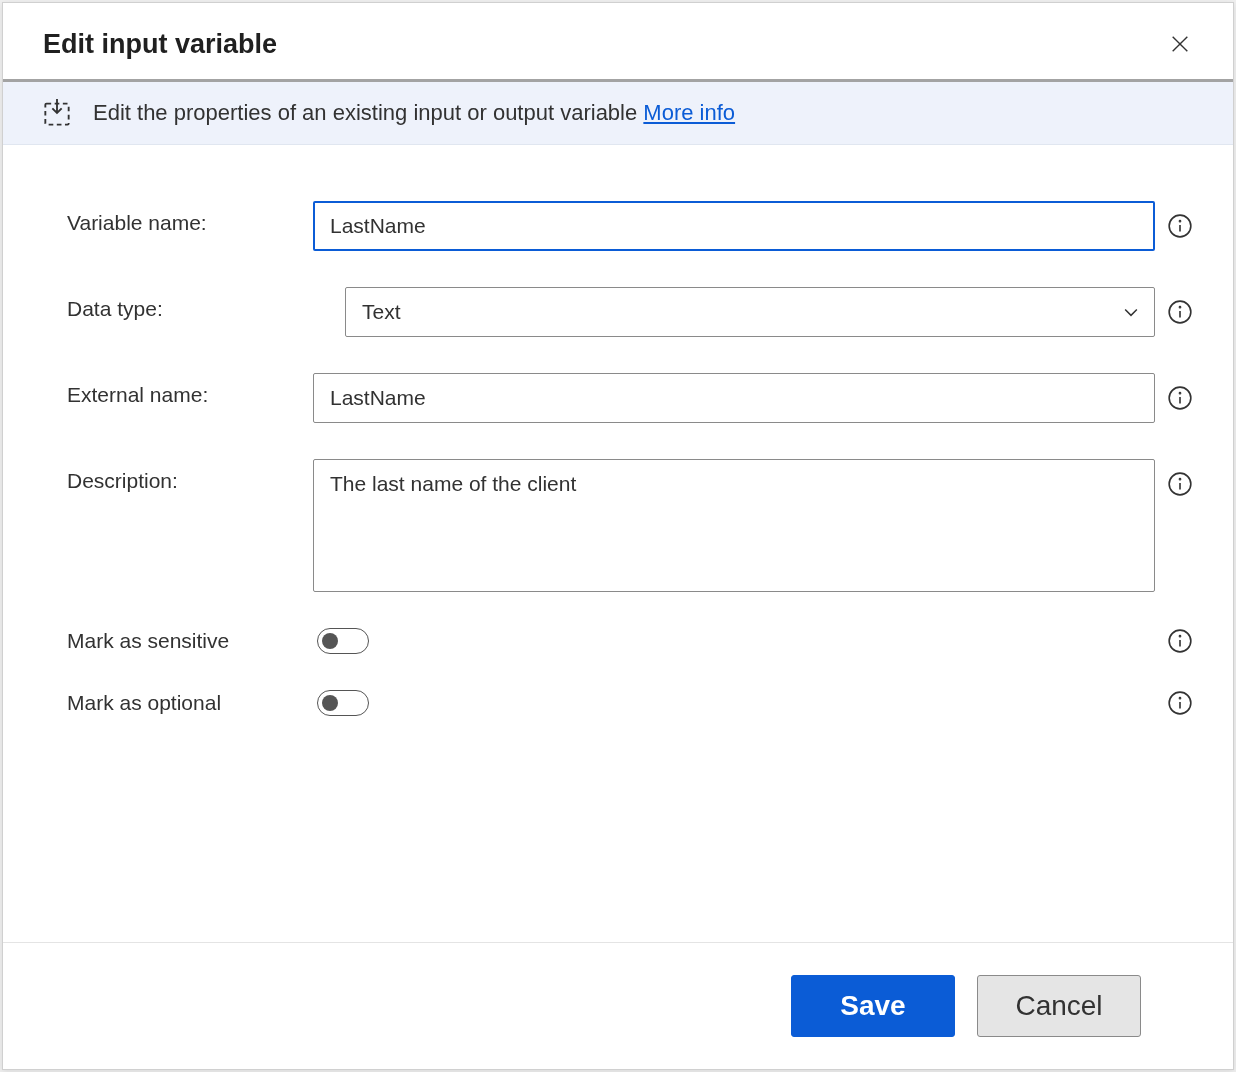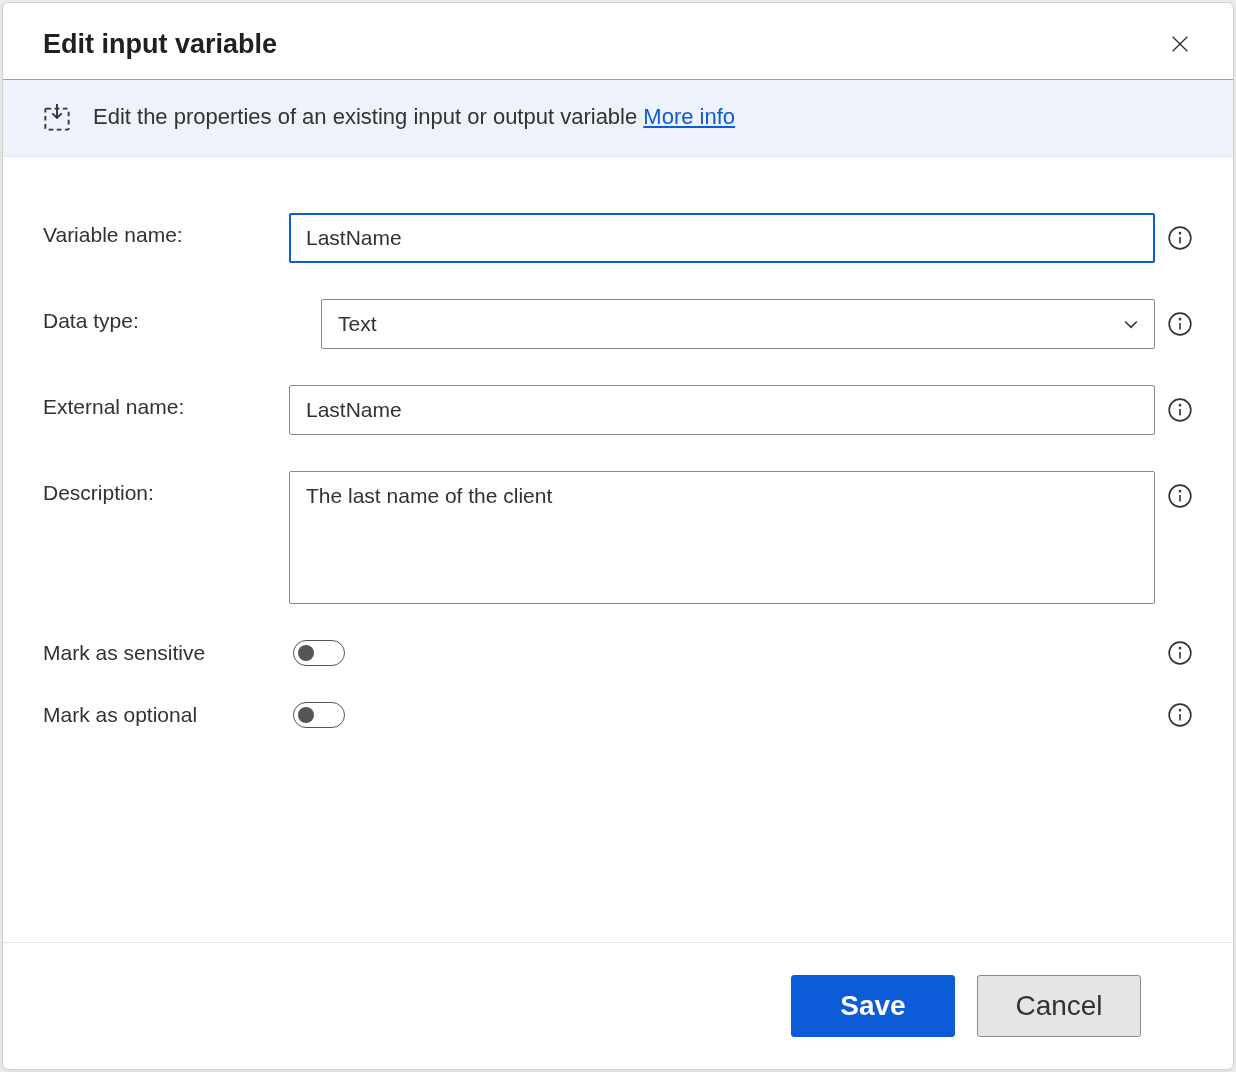--- a/index.html
+++ b/index.html
@@ -12,21 +12,21 @@
       background: #f0f0f0;
       width: 1236px;
       height: 1072px;
       padding: 2px;
     }
     .dialog {
       width: 100%;
       height: 100%;
       background: #ffffff;
       border: 1px solid #d0d0d0;
-      border-radius: 6px;
+      border-radius: 0;
       display: flex;
       flex-direction: column;
       box-shadow: 0 2px 8px rgba(0,0,0,0.1);
       overflow: hidden;
     }
     .dialog-header {
       display: flex;
       justify-content: space-between;
       align-items: center;
       padding: 24px 36px 18px 40px;
@@ -44,44 +44,44 @@
       display: flex;
       align-items: center;
       justify-content: center;
     }
     .close-btn svg {
       width: 22px;
       height: 22px;
     }
     .info-banner {
       background: #eef2fb;
-      border-top: 1px solid #a3a3a3;
+      border-top: 3px solid #a3a3a3;
       border-bottom: 1px solid #e0e6f0;
-      padding: 24px 40px;
-      display: flex;
-      align-items: flex-start;
+      padding: 17px 40px;
+      display: flex;
+      align-items: center;
       gap: 22px;
     }
     .info-icon {
       width: 28px;
       height: 28px;
       flex-shrink: 0;
     }
     .info-text {
       font-size: 22px;
       color: #323232;
     }
     .info-link {
       color: #0b5cd6;
       text-decoration: underline;
       cursor: pointer;
     }
     .form-body {
       flex: 1;
-      padding: 56px 40px 20px 40px;
+      padding: 56px 40px 20px 64px;
       overflow: auto;
     }
     .form-row {
       display: flex;
       align-items: flex-start;
       margin-bottom: 36px;
       gap: 16px;
     }
     .form-label {
       width: 230px;

